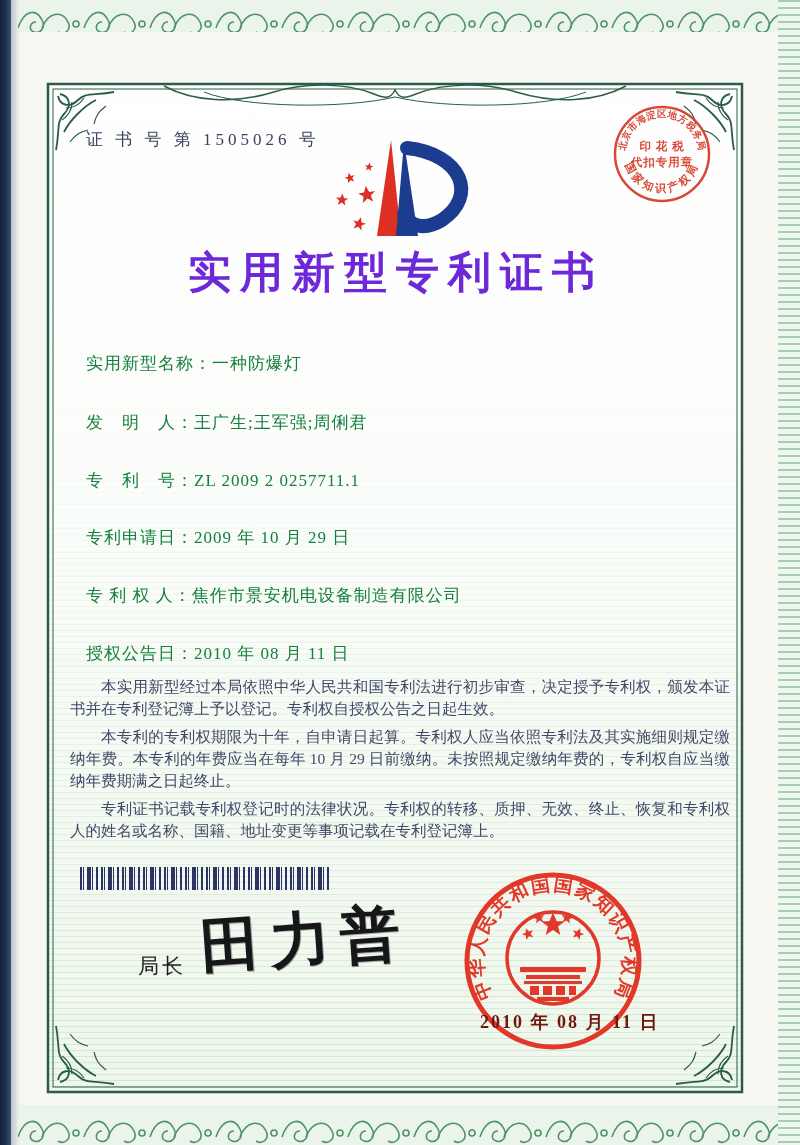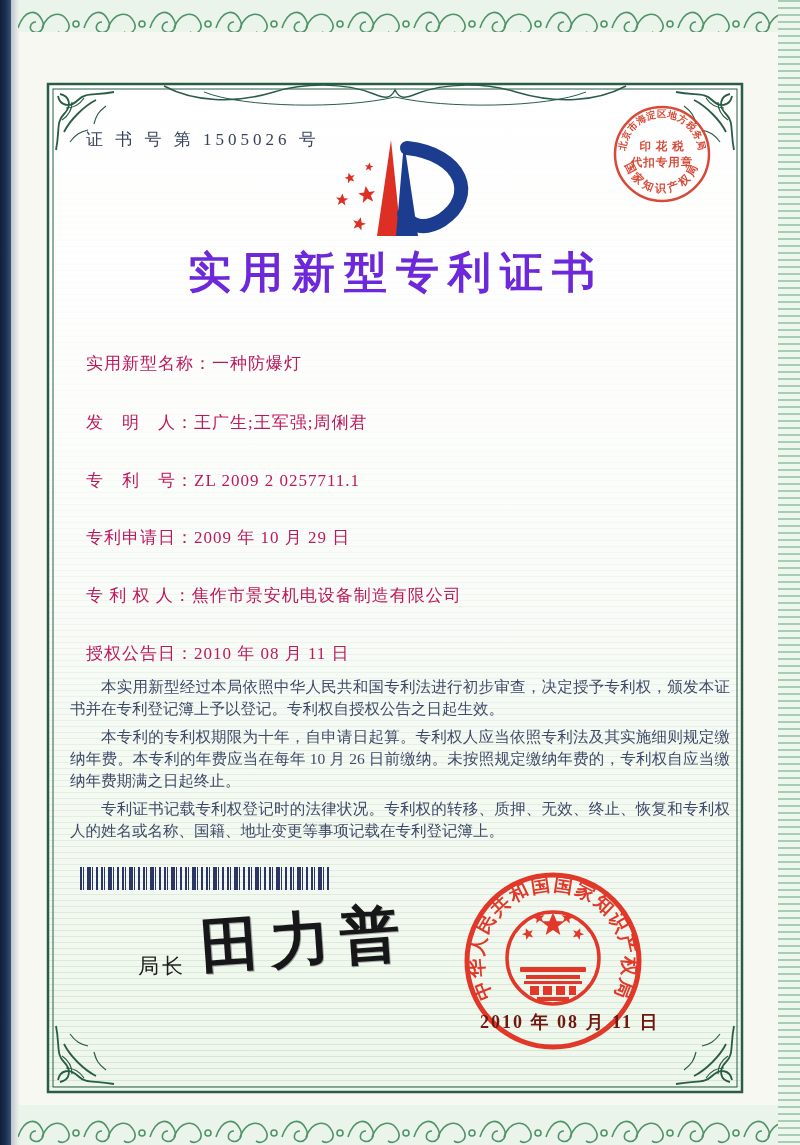--- a/index.html
+++ b/index.html
@@ -41,21 +41,21 @@
   
   .cert-number {
     position:absolute; left:86px; top:128px;
     font-size:17px; letter-spacing:4px; color:#39425c;
   }
   .logo-svg { position:absolute; left:312px; top:134px; }
   .cert-title {
     position:absolute; left:0; width:792px; top:244px; text-align:center;
     font-size:43px; font-weight:bold; letter-spacing:9px; color:#6d28d9;
   }
-  .field-row { position:absolute; left:86px; font-size:17px; color:#be185d; letter-spacing:1px; white-space:nowrap; }
+  .field-row { position:absolute; left:86px; font-size:17px; color:#15803d; letter-spacing:1px; white-space:nowrap; }
   .f0 { top:352px; } .f1 { top:411px; } .f2 { top:469px; }
   .f3 { top:526px; } .f4 { top:584px; } .f5 { top:642px; }
   .body-text {
     position:absolute; left:70px; top:676px; width:660px;
     font-size:15.5px; line-height:22px; color:#3f4a68; text-align:justify;
   }
   .body-text p { margin:0 0 6px 0; text-indent:2em; }
   
   .barcode {
     position:absolute; left:80px; top:867px; width:252px; height:23px;
@@ -203,21 +203,21 @@
 
   <div class="field-row f0"><span>实用新型名称：</span><span>一种防爆灯</span></div>
   <div class="field-row f1"><span>发　明　人：</span><span>王广生;王军强;周俐君</span></div>
   <div class="field-row f2"><span>专　利　号：</span><span>ZL 2009 2 0257711.1</span></div>
   <div class="field-row f3"><span>专利申请日：</span><span>2009 年 10 月 29 日</span></div>
   <div class="field-row f4"><span>专 利 权 人：</span><span>焦作市景安机电设备制造有限公司</span></div>
   <div class="field-row f5"><span>授权公告日：</span><span>2010 年 08 月 11 日</span></div>
 
   <div class="body-text">
     <p>本实用新型经过本局依照中华人民共和国专利法进行初步审查，决定授予专利权，颁发本证书并在专利登记簿上予以登记。专利权自授权公告之日起生效。</p>
-    <p>本专利的专利权期限为十年，自申请日起算。专利权人应当依照专利法及其实施细则规定缴纳年费。本专利的年费应当在每年 10 月 26 日前缴纳。未按照规定缴纳年费的，专利权自应当缴纳年费期满之日起终止。</p>
+    <p>本专利的专利权期限为十年，自申请日起算。专利权人应当依照专利法及其实施细则规定缴纳年费。本专利的年费应当在每年 10 月 29 日前缴纳。未按照规定缴纳年费的，专利权自应当缴纳年费期满之日起终止。</p>
     <p>专利证书记载专利权登记时的法律状况。专利权的转移、质押、无效、终止、恢复和专利权人的姓名或名称、国籍、地址变更等事项记载在专利登记簿上。</p>
   </div>
 
   <div class="barcode"></div>
 
   <div class="signer-label">局长</div>
   <div class="signature">田力普</div>
 
   <svg class="office-seal" width="196" height="196">
     <defs>

